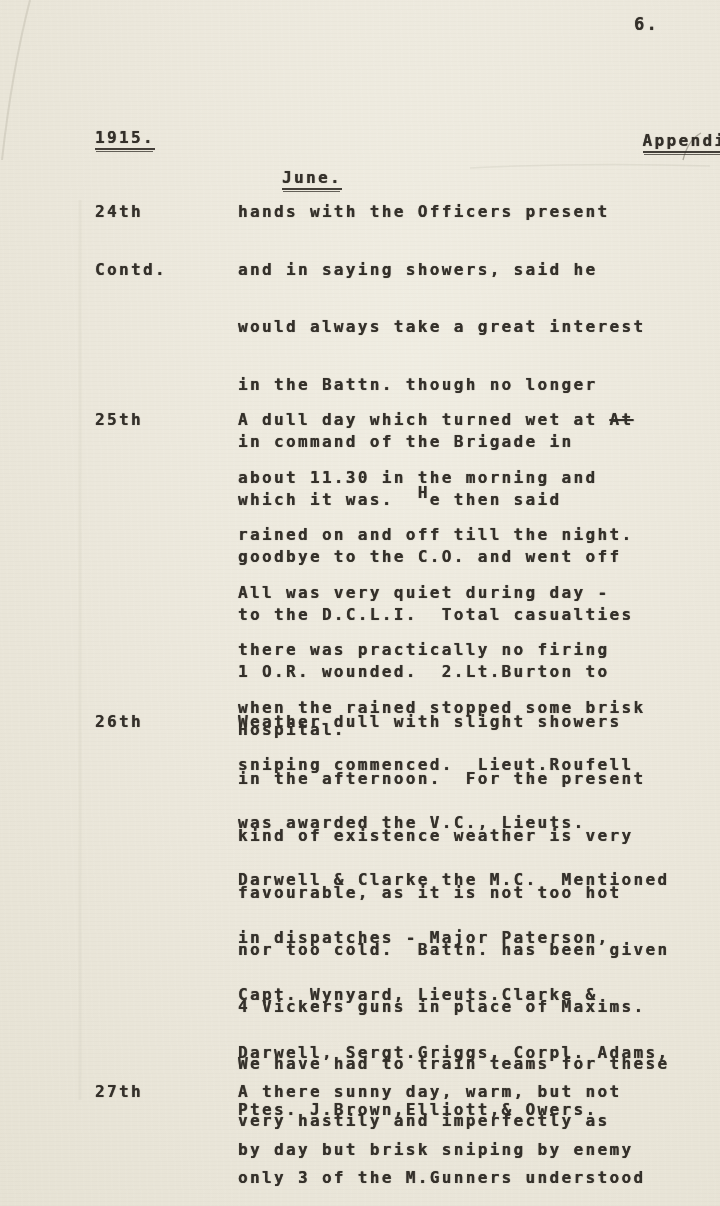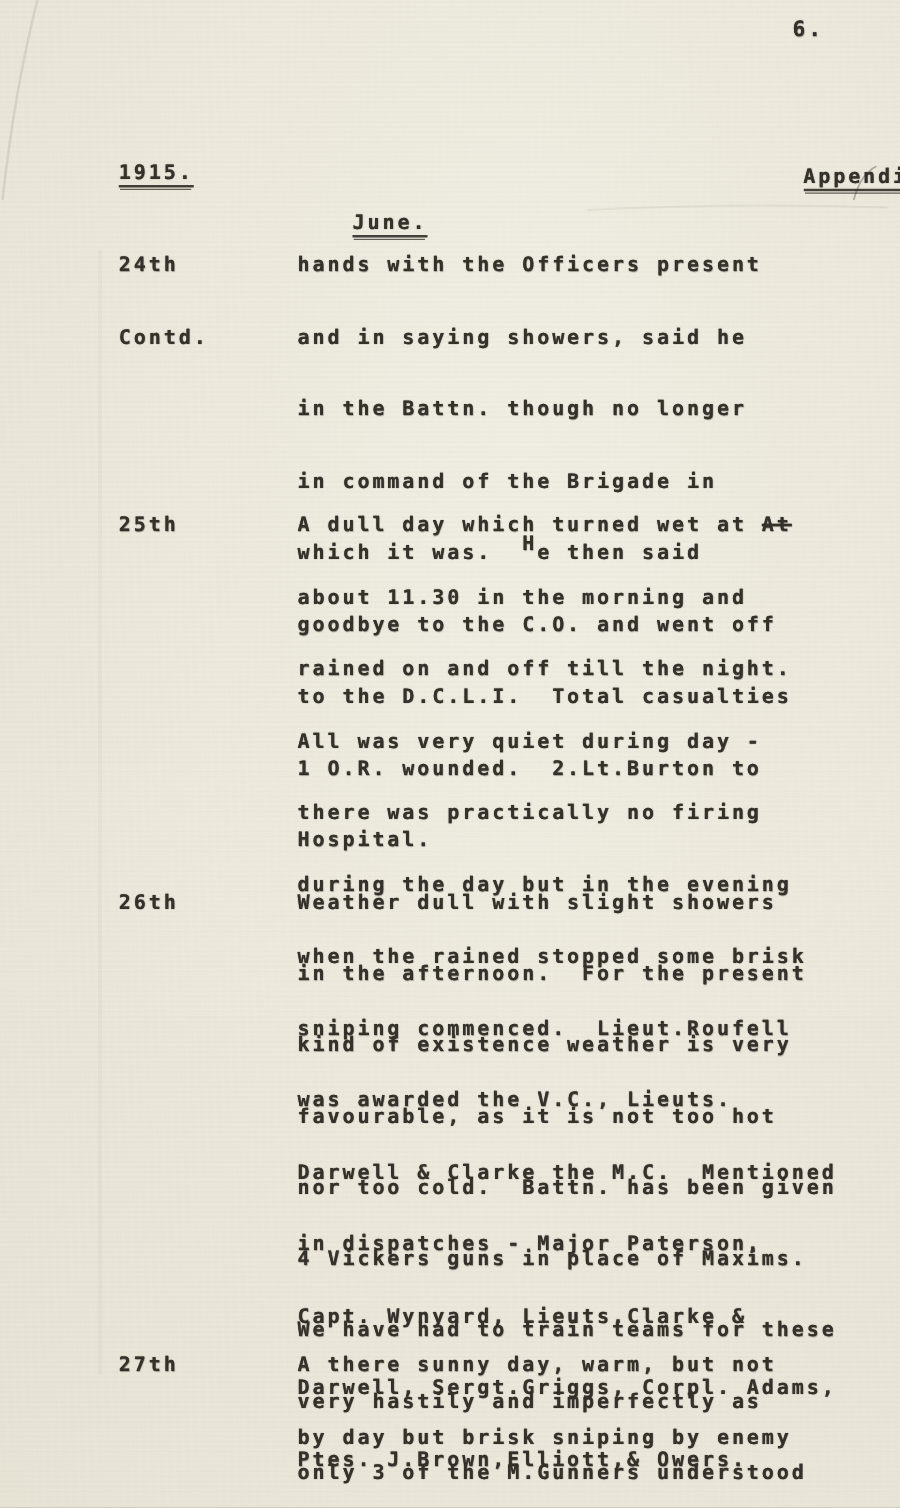--- a/index.html
+++ b/index.html
@@ -60,20 +60,21 @@
 
   
   <div class="entry lh195" style="top:164px;">
     <div class="tw date">
       <span class="line">24th</span>
       <span class="line">Contd.</span>
     </div>
     <div class="tw body">
       <span class="line">hands with the Officers present</span>
       <span class="line">and in saying showers, said he</span>
+      <span class="line">would always take a great interest</span>
       <span class="line">in the Battn. though no longer</span>
       <span class="line">in command of the Brigade in</span>
       <span class="line"><span>which it was.  </span><span class="raised">H</span><span>e then said</span></span>
       <span class="line">goodbye to the C.O. and went off</span>
       <span class="line">to the D.C.L.I.  Total casualties</span>
       <span class="line">1 O.R. wounded.  2.Lt.Burton to</span>
       <span class="line">Hospital.</span>
     </div>
   </div>
 
@@ -81,21 +82,20 @@
   <div class="entry lh195" style="top:372px;">
     <div class="tw date">
       <span class="line">25th</span>
     </div>
     <div class="tw body">
       <span class="line"><span>A dull day which turned wet at </span><span class="struck">At</span></span>
       <span class="line">about 11.30 in the morning and</span>
       <span class="line">rained on and off till the night.</span>
       <span class="line">All was very quiet during day -</span>
       <span class="line">there was practically no firing</span>
-      <span class="line">during the day but in the evening</span>
       <span class="line">when the rained stopped some brisk</span>
       <span class="line">sniping commenced.  Lieut.Roufell</span>
       <span class="line">was awarded the V.C., Lieuts.</span>
       <span class="line">Darwell &amp; Clarke the M.C.  Mentioned</span>
       <span class="line">in dispatches - Major Paterson,</span>
       <span class="line">Capt. Wynyard, Lieuts.Clarke &amp;</span>
       <span class="line">Darwell, Sergt.Griggs, Corpl. Adams,</span>
       <span class="line">Ptes. J.Brown,Elliott,&amp; Owers.</span>
       
     </div>

